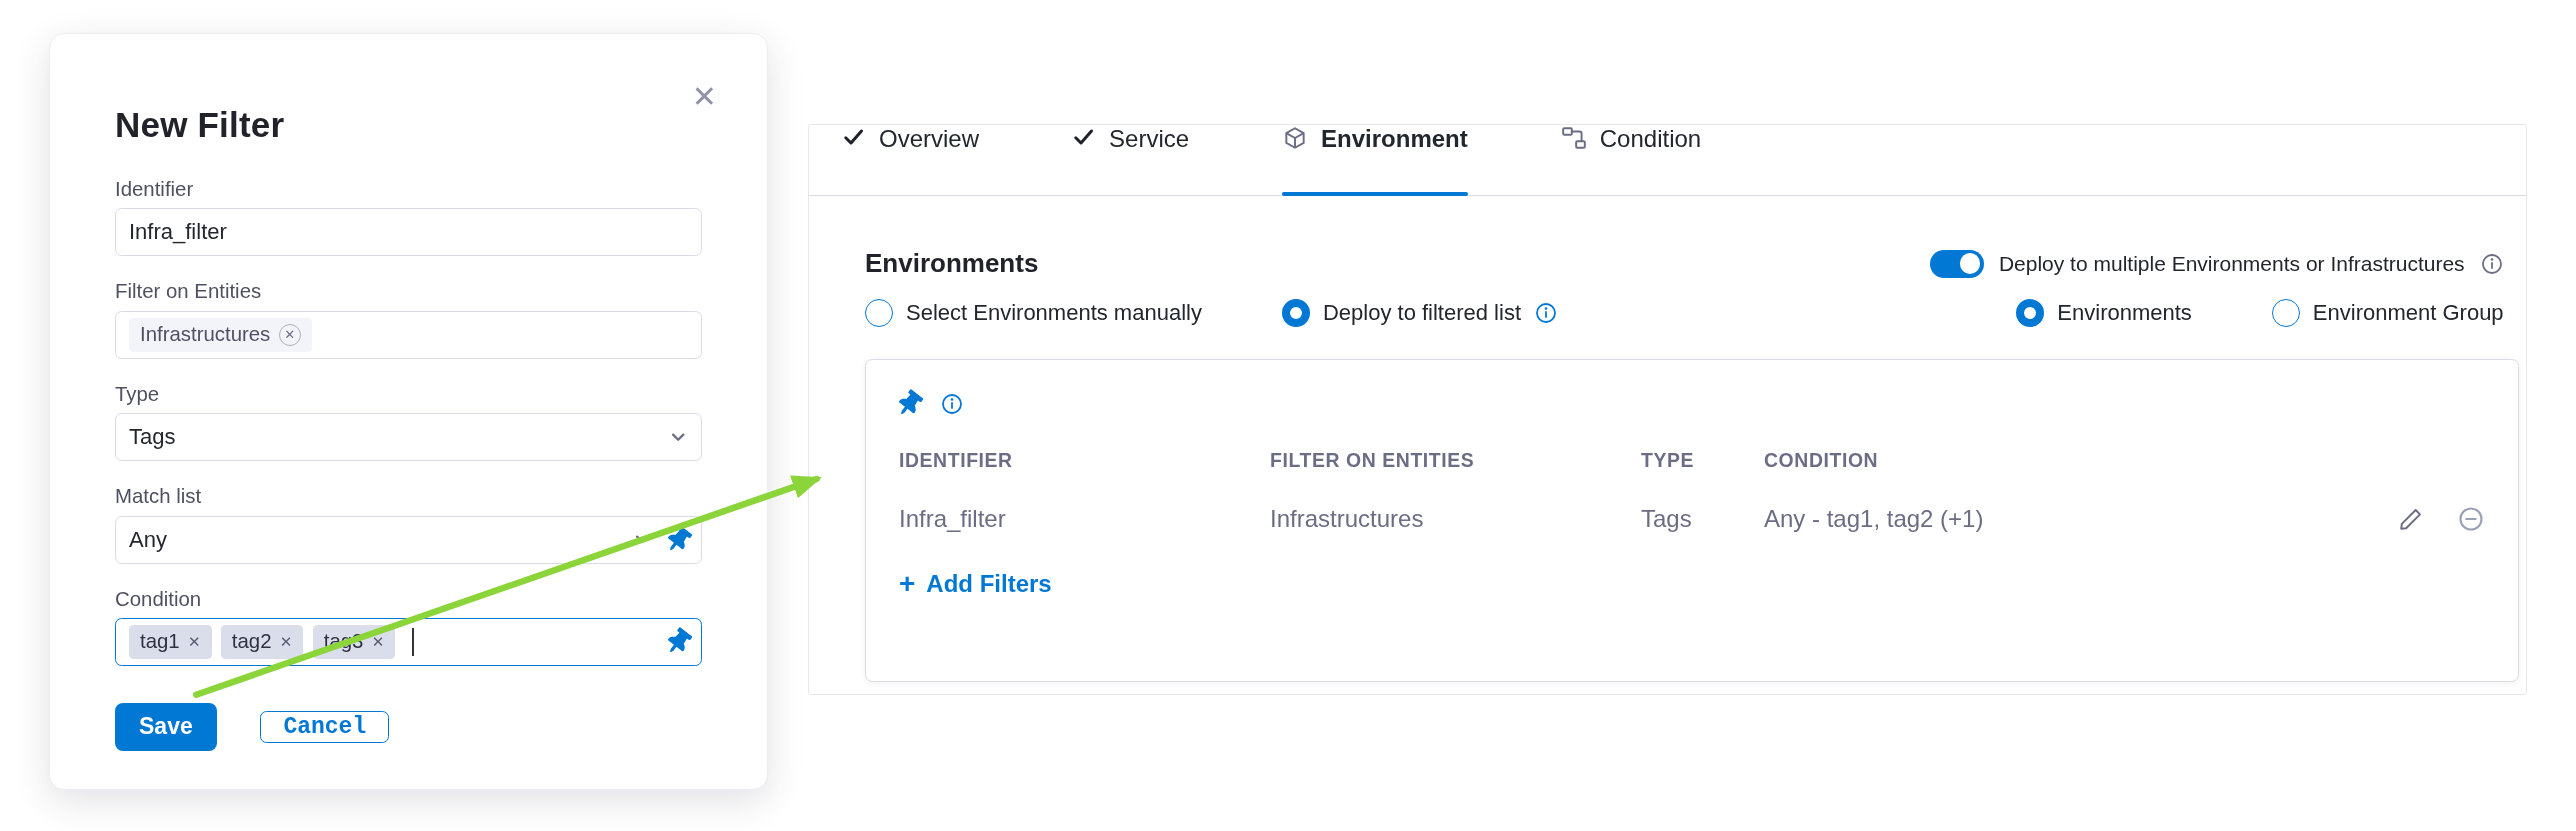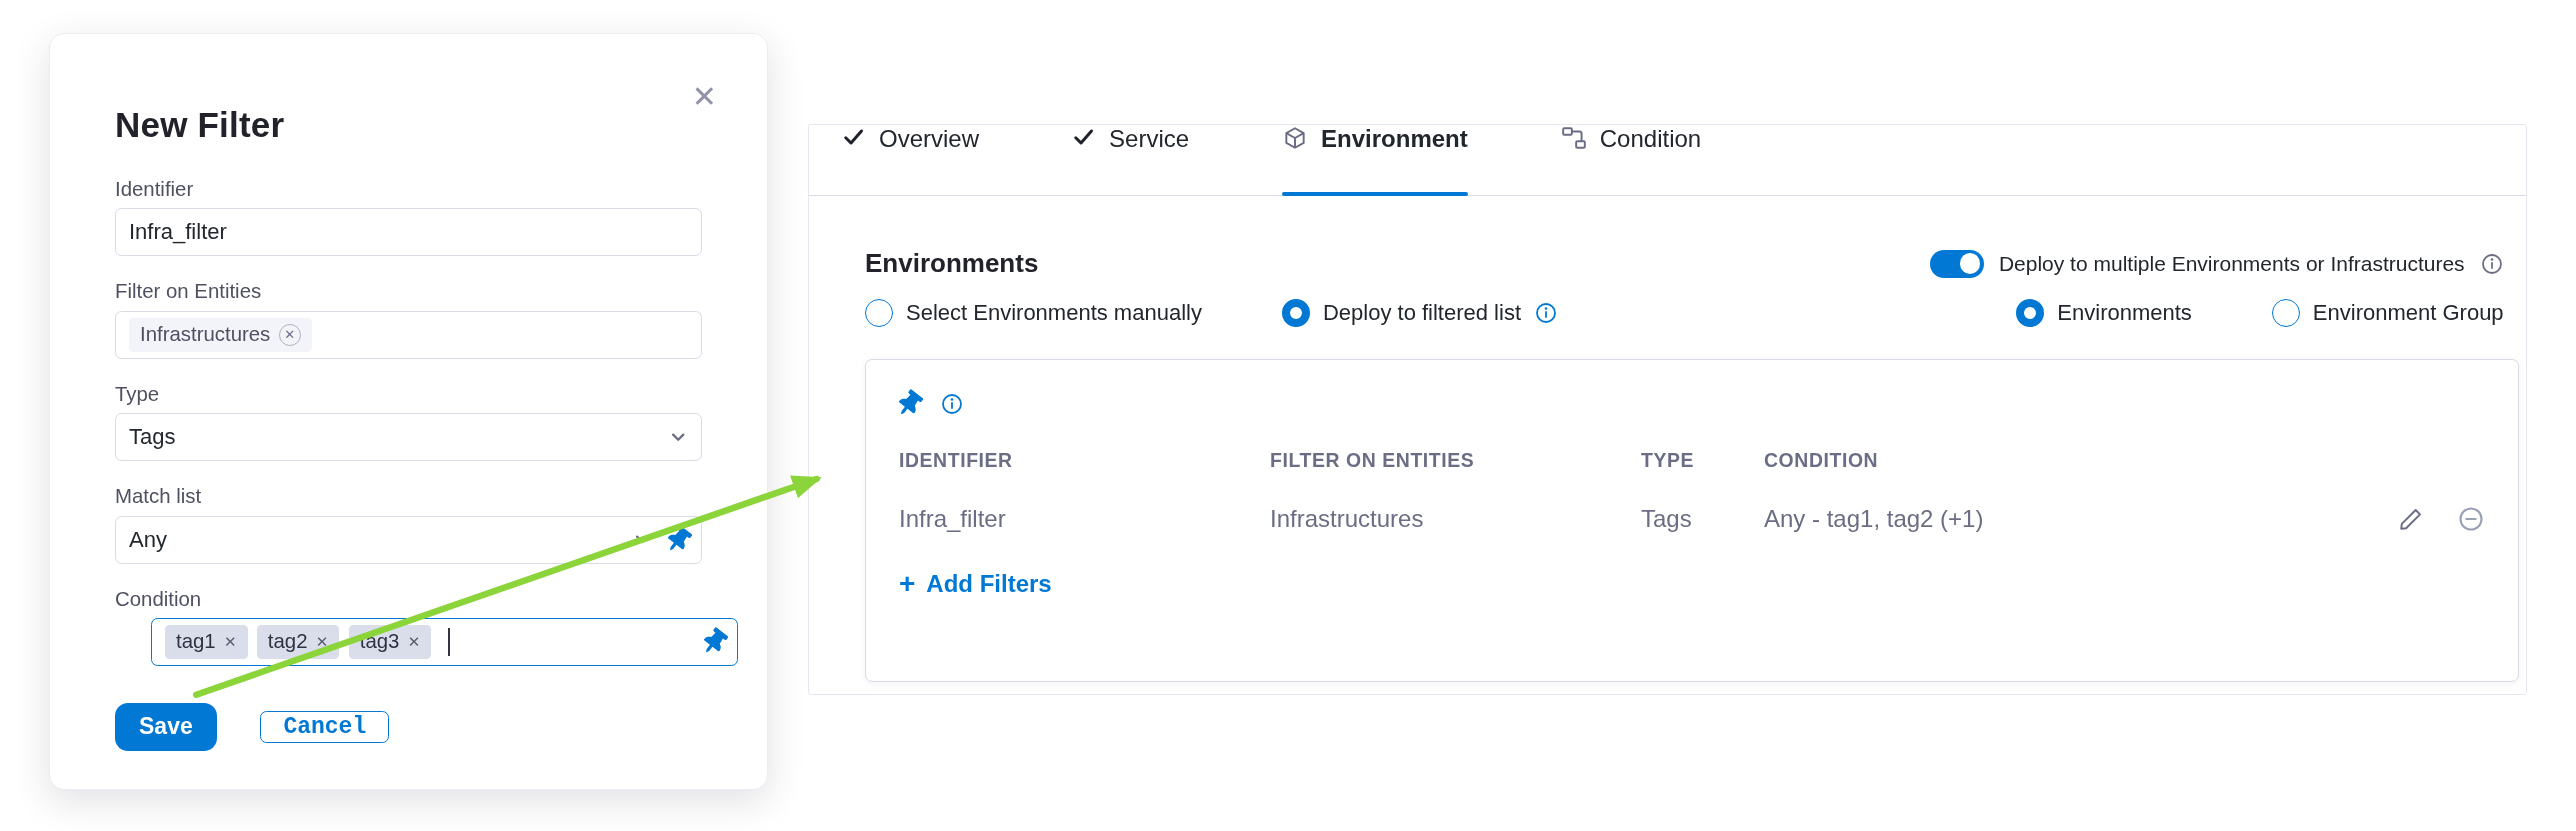--- a/index.html
+++ b/index.html
@@ -38,39 +38,39 @@
     background:none;border:none;line-height:1;
   }
   .fgroup{margin-top:24px;}
   .fgroup.first{margin-top:33px;}
   .flabel{display:block;font-size:20.4px;color:var(--label-gray);margin-bottom:7.4px;}
   .field{
     display:flex;align-items:center;gap:9.3px;height:48px;width:100%;
     border:0.9px solid var(--border);border-radius:6.5px;padding:0 13px;
     font-size:22px;color:var(--text-dark);background:#fff;
   }
-  .field.focused{border:1.9px solid var(--accent);margin-left:36px;}
+  .field.focused{border:1.9px solid var(--accent);}
   .field .tail{margin-left:auto;display:flex;align-items:center;gap:15px;}
   .chip{
     display:inline-flex;align-items:center;gap:8.3px;background:var(--chip-bg);
     border-radius:4.6px;padding:5.6px 11px;font-size:20.4px;color:var(--label-gray);
   }
   .chip.tag{background:var(--tag-chip-bg);color:#2f3140;}
   .xcirc{
     width:22px;height:22px;border:1.4px solid #b0b1c3;border-radius:50%;
     display:inline-flex;align-items:center;justify-content:center;
     font-size:13px;color:#6b6d85;line-height:1;
   }
   .xplain{font-size:15px;color:#5a5c70;line-height:1;}
   .caret{width:1.9px;height:28px;background:#33343f;margin-left:7.4px;}
   .pin-icon{display:inline-flex;transform:rotate(38deg);}
   .btnrow{margin-top:37px;display:flex;gap:16.7px;align-items:center;}
   .btn-primary{
     height:48px;padding:0 24px;background:var(--accent);color:#fff;
-    font-size:23px;font-weight:700;border:none;border-radius:13px;
+    font-size:23px;font-weight:700;border:none;border-radius:8px;
     font-family:inherit;
   }
   .btn-secondary{
     height:32px;padding:0 22px;background:#fff;color:var(--accent);
     font-size:23px;font-weight:700;border:1.9px solid var(--accent);border-radius:6.5px;
     font-family:Liberation Mono, monospace;
     margin-left:27px;
   }
 
   

